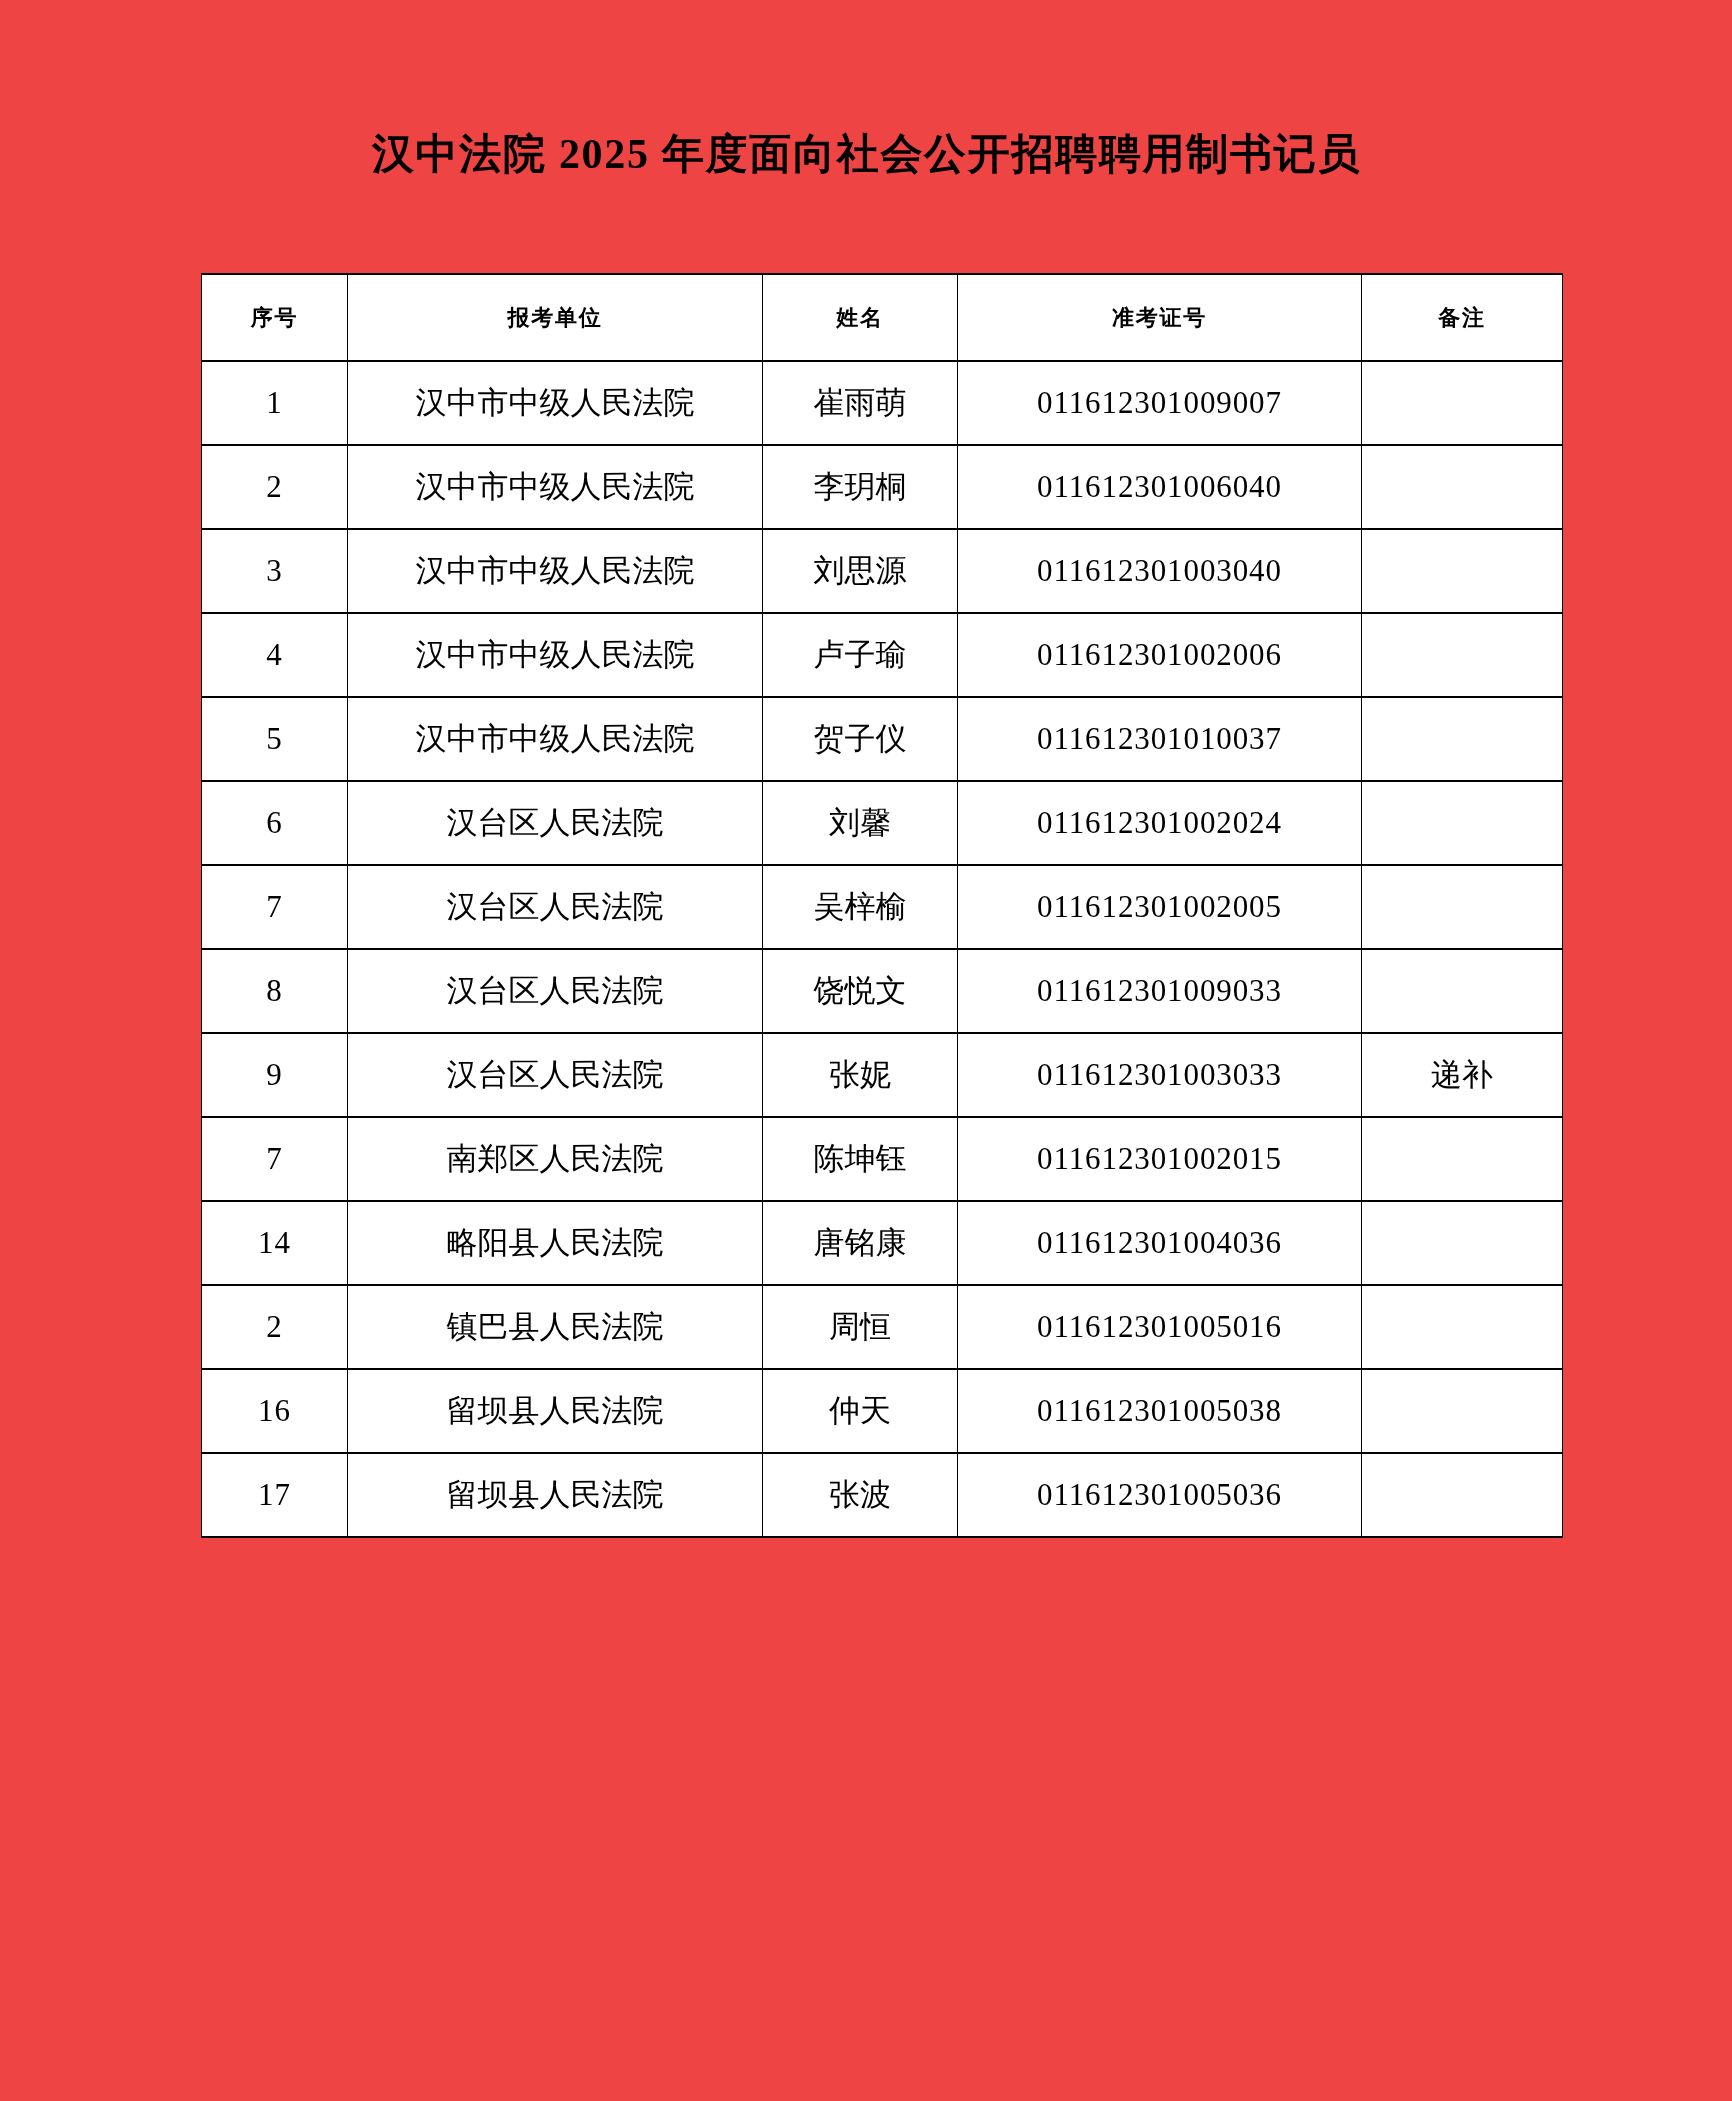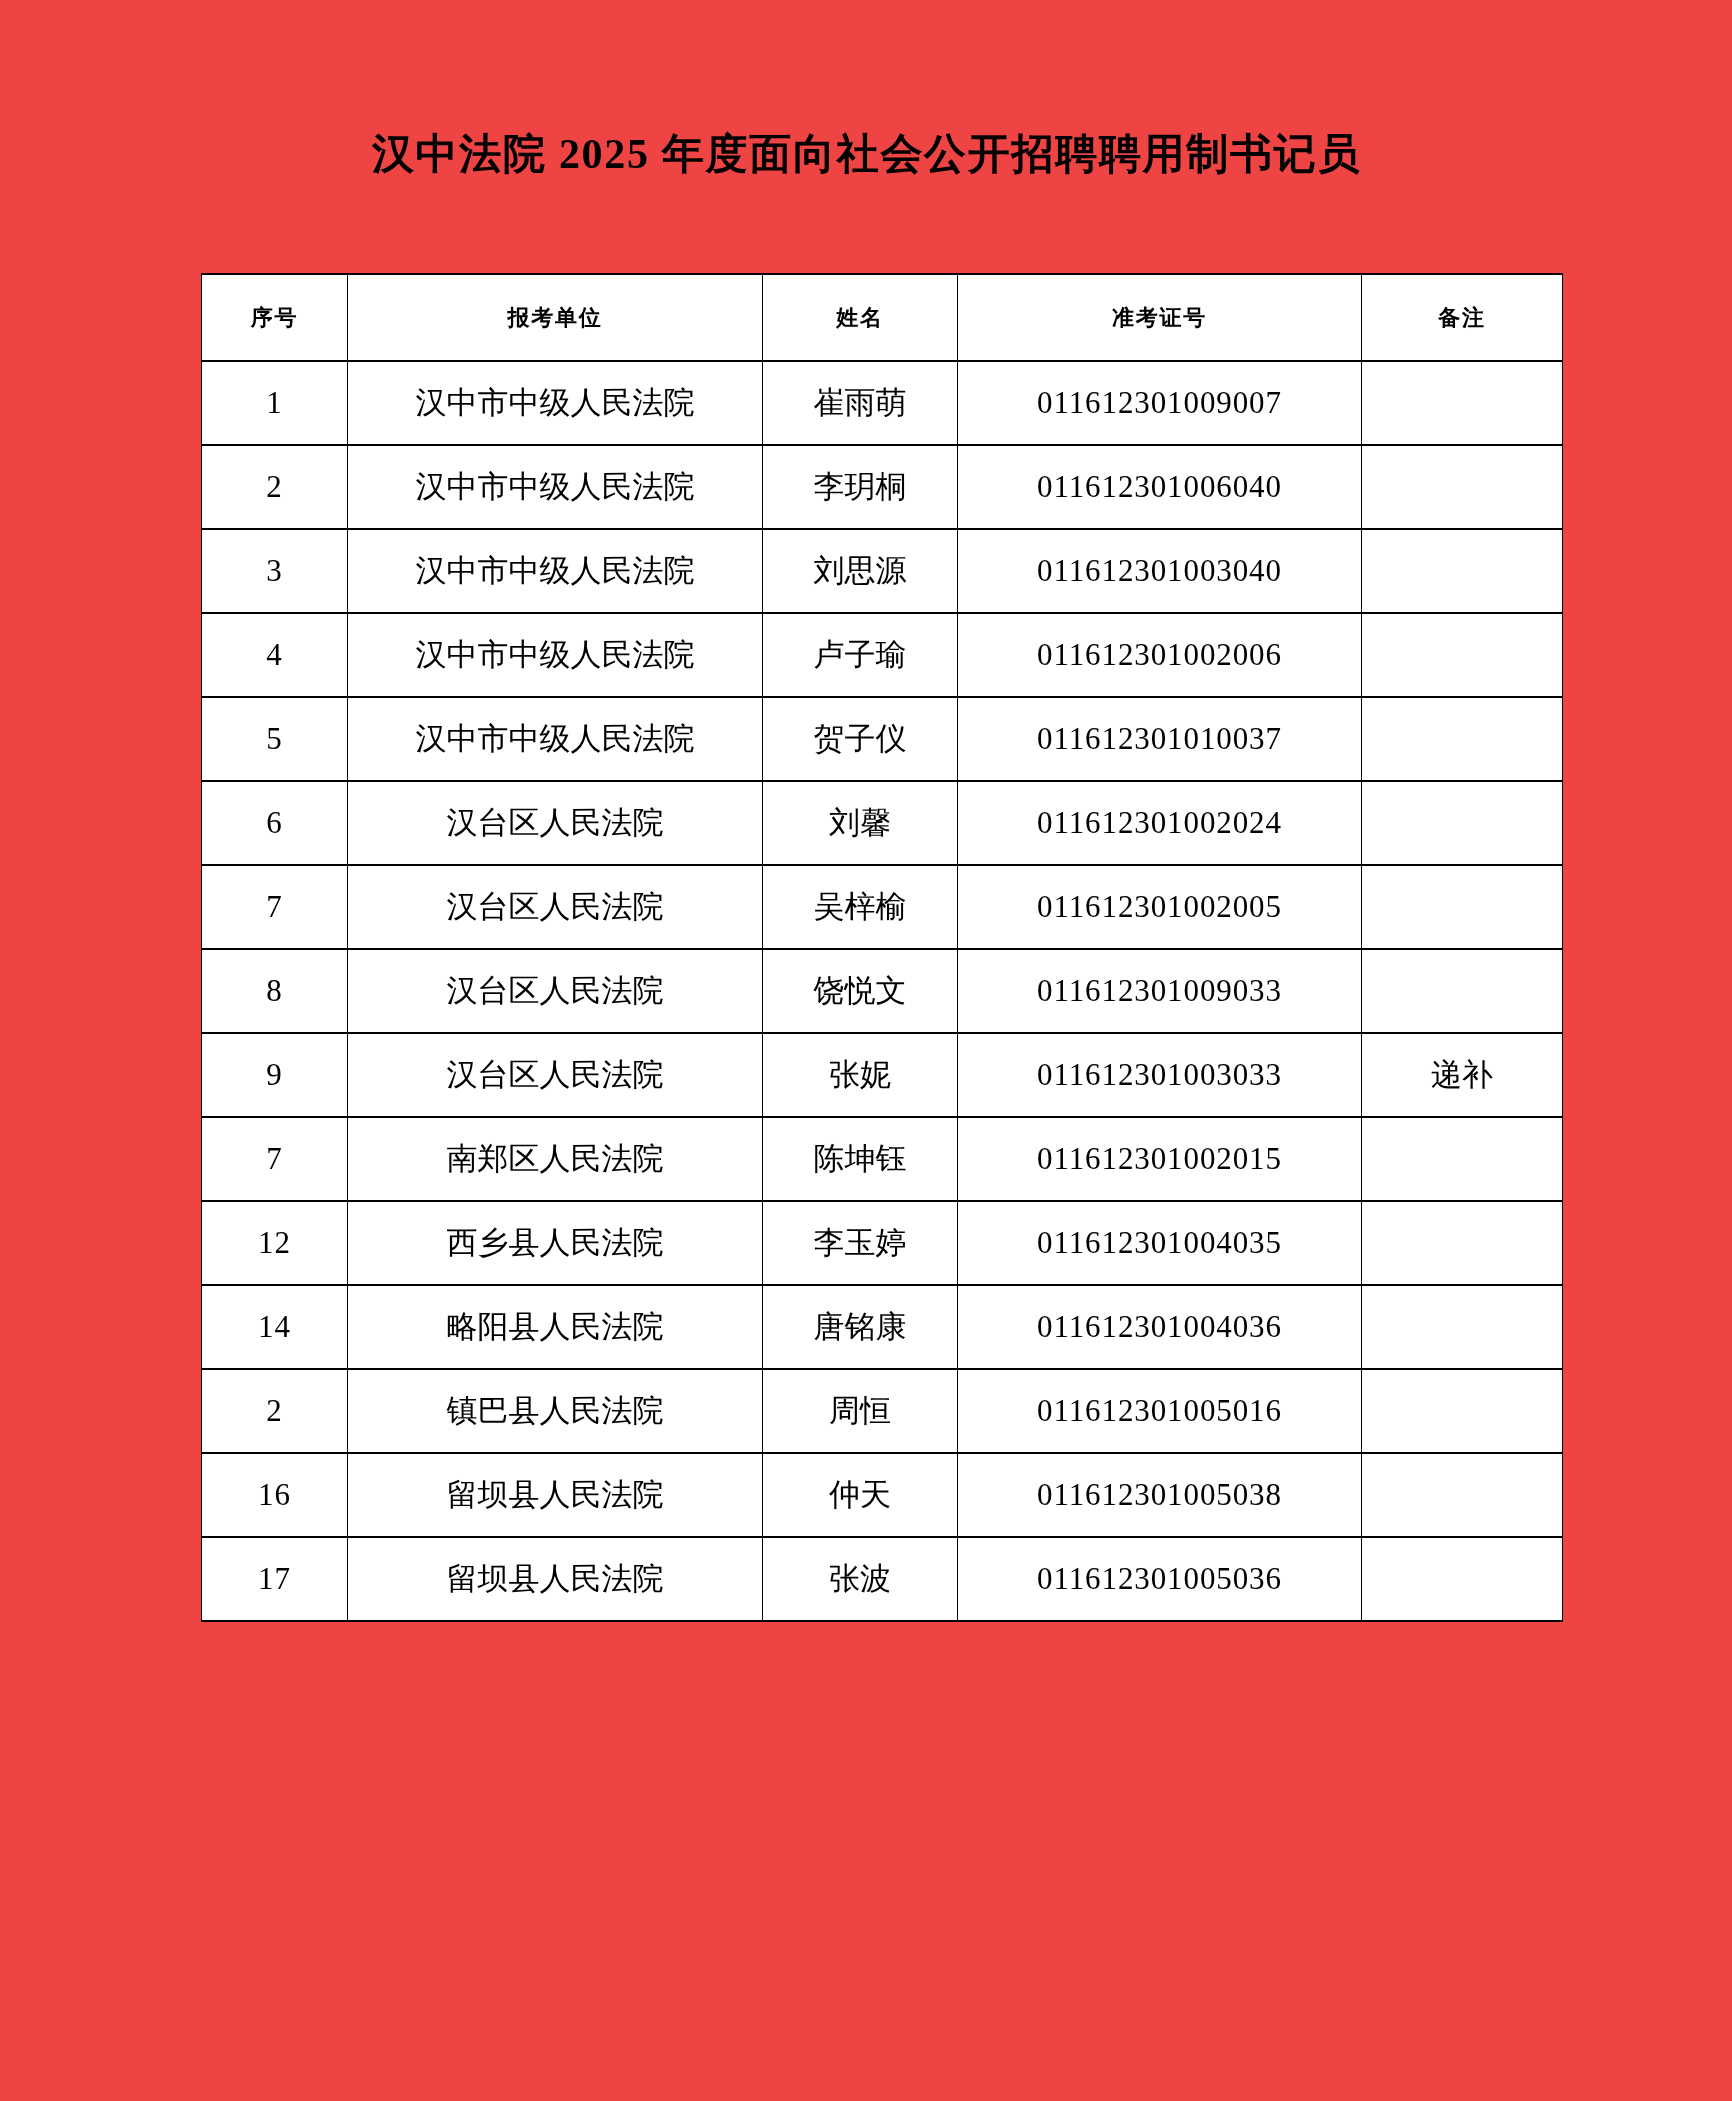--- a/index.html
+++ b/index.html
@@ -161,27 +161,20 @@
           <td data-name="cell-remark">递补</td>
         </tr>
         <tr data-name="table-row">
           <td data-name="cell-no">7</td>
           <td data-name="cell-unit">南郑区人民法院</td>
           <td data-name="cell-name">陈坤钰</td>
           <td data-name="cell-ticket">011612301002015</td>
           <td data-name="cell-remark"></td>
         </tr>
         <tr data-name="table-row">
-          <td data-name="cell-no">12</td>
-          <td data-name="cell-unit">西乡县人民法院</td>
-          <td data-name="cell-name">李玉婷</td>
-          <td data-name="cell-ticket">011612301004035</td>
-          <td data-name="cell-remark"></td>
-        </tr>
-        <tr data-name="table-row">
           <td data-name="cell-no">14</td>
           <td data-name="cell-unit">略阳县人民法院</td>
           <td data-name="cell-name">唐铭康</td>
           <td data-name="cell-ticket">011612301004036</td>
           <td data-name="cell-remark"></td>
         </tr>
         <tr data-name="table-row">
           <td data-name="cell-no">2</td>
           <td data-name="cell-unit">镇巴县人民法院</td>
           <td data-name="cell-name">周恒</td>

